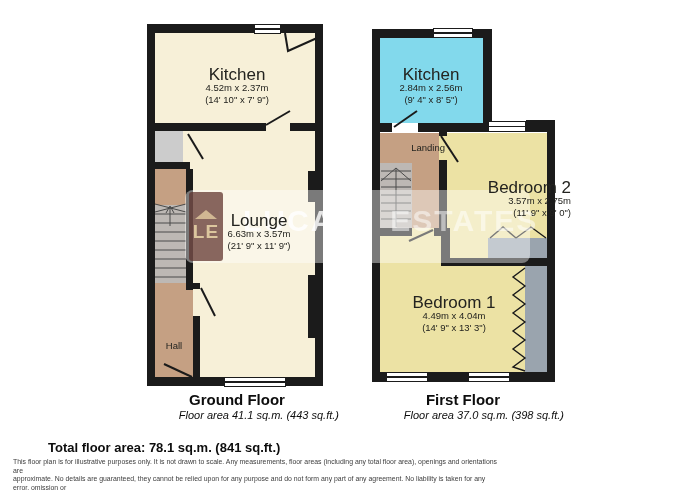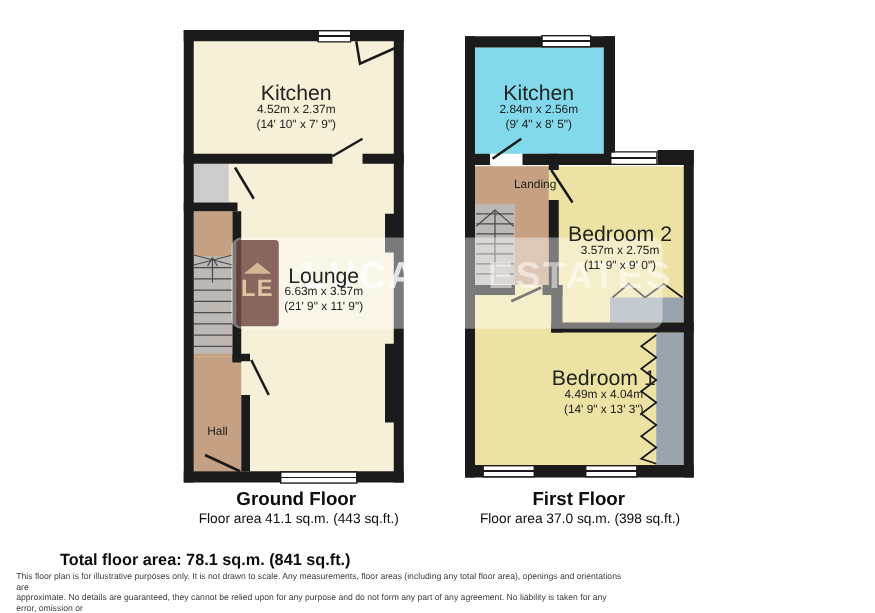--- a/index.html
+++ b/index.html
@@ -6,21 +6,21 @@
   #canvas{position:relative;width:700px;height:490px;background:#ffffff;overflow:hidden;
           font-family:"Liberation Sans",sans-serif;color:#1f1f1f;}
   .wall{position:absolute;background:var(--wall);}
   .fill{position:absolute;}
   .win{position:absolute;box-sizing:border-box;border:1.5px solid var(--wall);
        background:linear-gradient(to bottom,#fff 42%,var(--wall) 42%,var(--wall) 58%,#fff 58%);}
   svg.lines{position:absolute;left:0;top:0;}
   .room-label{position:absolute;text-align:center;font-size:9.5px;line-height:11.5px;color:#23231f;}
   .room-label .rname{font-size:17px;line-height:14px;}
   .floor-title{position:absolute;text-align:center;font-weight:700;font-size:15px;color:#0d0d0d;}
-  .floor-area{position:absolute;text-align:center;font-size:11px;color:#0d0d0d;}
+  .floor-area{position:absolute;text-align:right;font-size:11px;color:#0d0d0d;font-style:italic;}
   .total-area{position:absolute;font-weight:700;font-size:13px;color:#0d0d0d;}
   .disclaimer{position:absolute;font-size:6.9px;line-height:8.6px;color:#3c3c3c;width:490px;}
   .wm-band{position:absolute;left:185px;top:190px;width:345px;height:73px;
            background:rgba(255,255,255,0.42);border-radius:8px;}
   .wm-logo{position:absolute;left:189px;top:192px;width:34px;height:69px;border-radius:3px;
            background:rgba(92,46,40,0.72);display:flex;flex-direction:column;align-items:center;
            justify-content:center;}
   .wm-roof{width:0;height:0;border-left:11px solid transparent;border-right:11px solid transparent;
            border-bottom:9px solid rgba(222,198,156,0.85);margin-bottom:2px;}
   .wm-le{font-weight:700;font-size:19px;color:rgba(230,208,165,0.9);letter-spacing:1px;}
@@ -151,26 +151,26 @@
   </div>
 
   <div class="room-label" style="left:356px;top:68px;width:150px;">
     <div class="rname">Kitchen</div>
     <div>2.84m x 2.56m</div>
     <div>(9' 4" x 8' 5")</div>
   </div>
   <div class="room-label" style="left:375px;top:142px;width:70px;text-align:right;">
     <div>Landing</div>
   </div>
-  <div class="room-label" style="left:421px;top:181px;width:150px;">
+  <div class="room-label" style="left:421px;top:181px;width:150px;text-align:right;">
     <div class="rname">Bedroom 2</div>
     <div>3.57m x 2.75m</div>
     <div>(11' 9" x 9' 0")</div>
   </div>
-  <div class="room-label" style="left:408px;top:296px;width:150px;">
+  <div class="room-label" style="left:379px;top:296px;width:150px;">
     <div class="rname">Bedroom 1</div>
     <div>4.49m x 4.04m</div>
     <div>(14' 9" x 13' 3")</div>
   </div>
 
   <div class="floor-title" style="left:137px;top:391px;width:200px;text-align:center;">Ground Floor</div>
   <div class="floor-area" style="left:139px;top:409px;width:200px;">Floor area 41.1 sq.m. (443 sq.ft.)</div>
   <div class="floor-title" style="left:363px;top:391px;width:200px;">First Floor</div>
   <div class="floor-area" style="left:364px;top:409px;width:200px;">Floor area 37.0 sq.m. (398 sq.ft.)</div>
 

